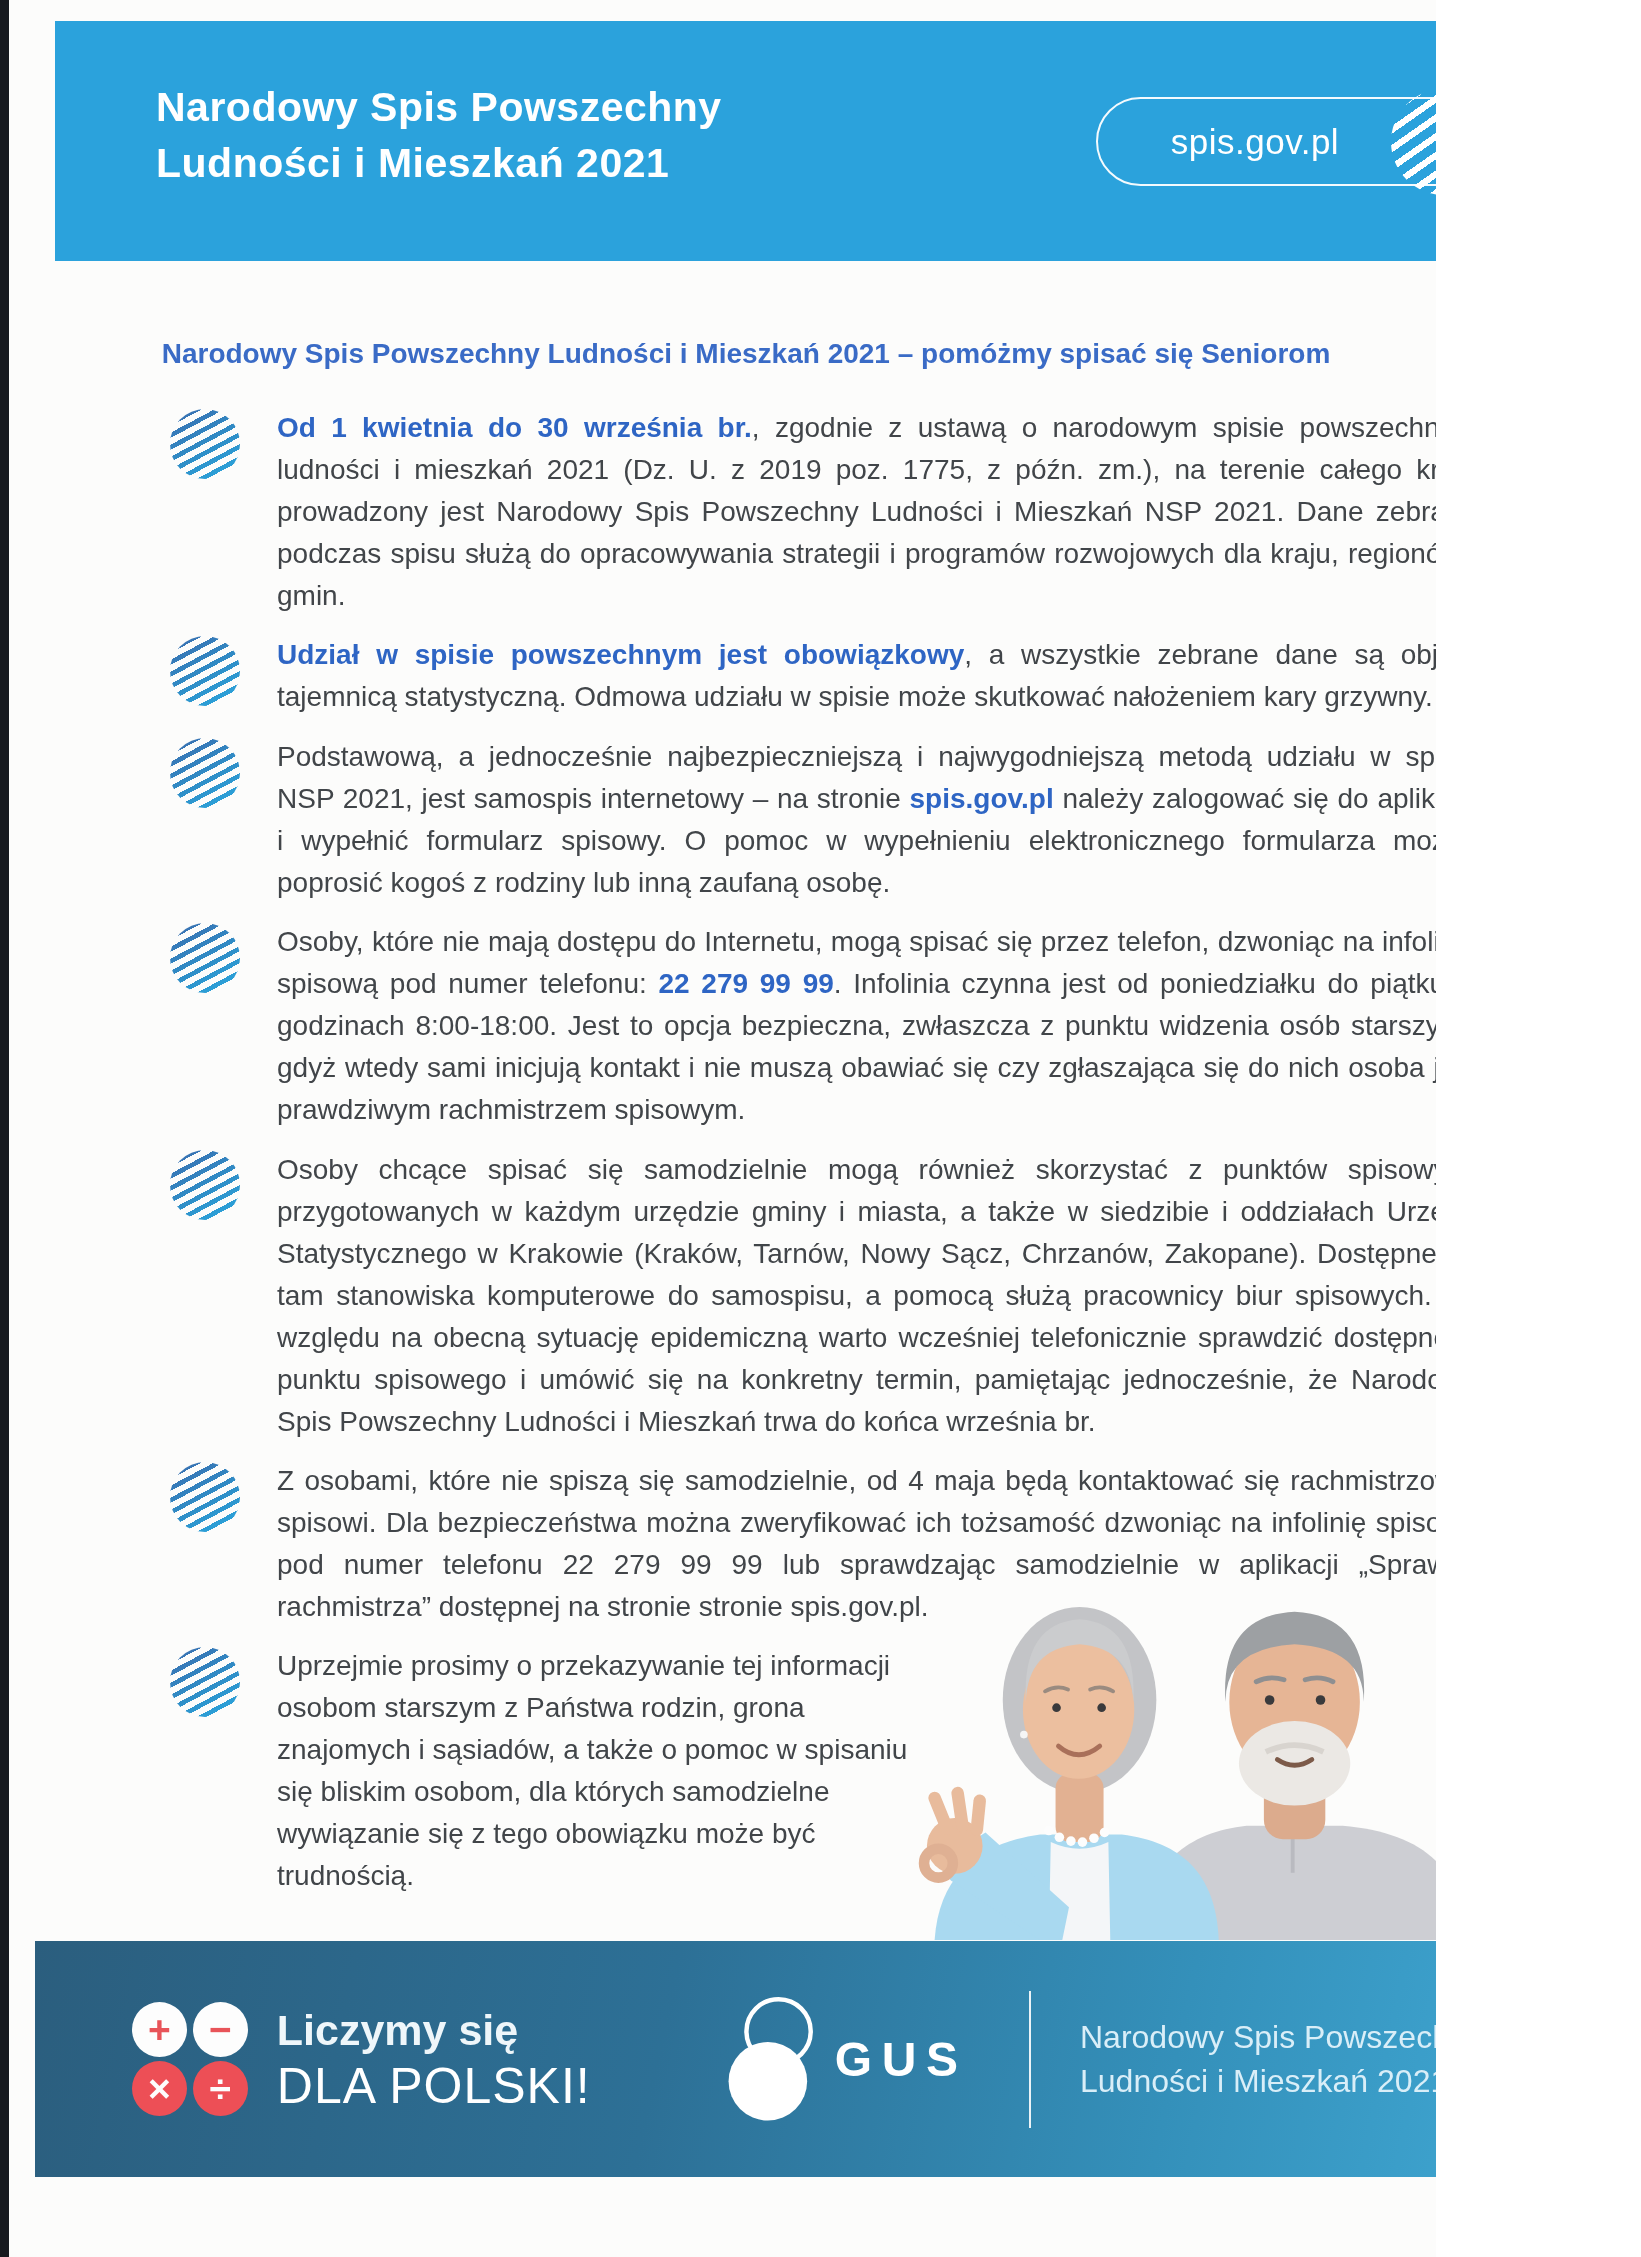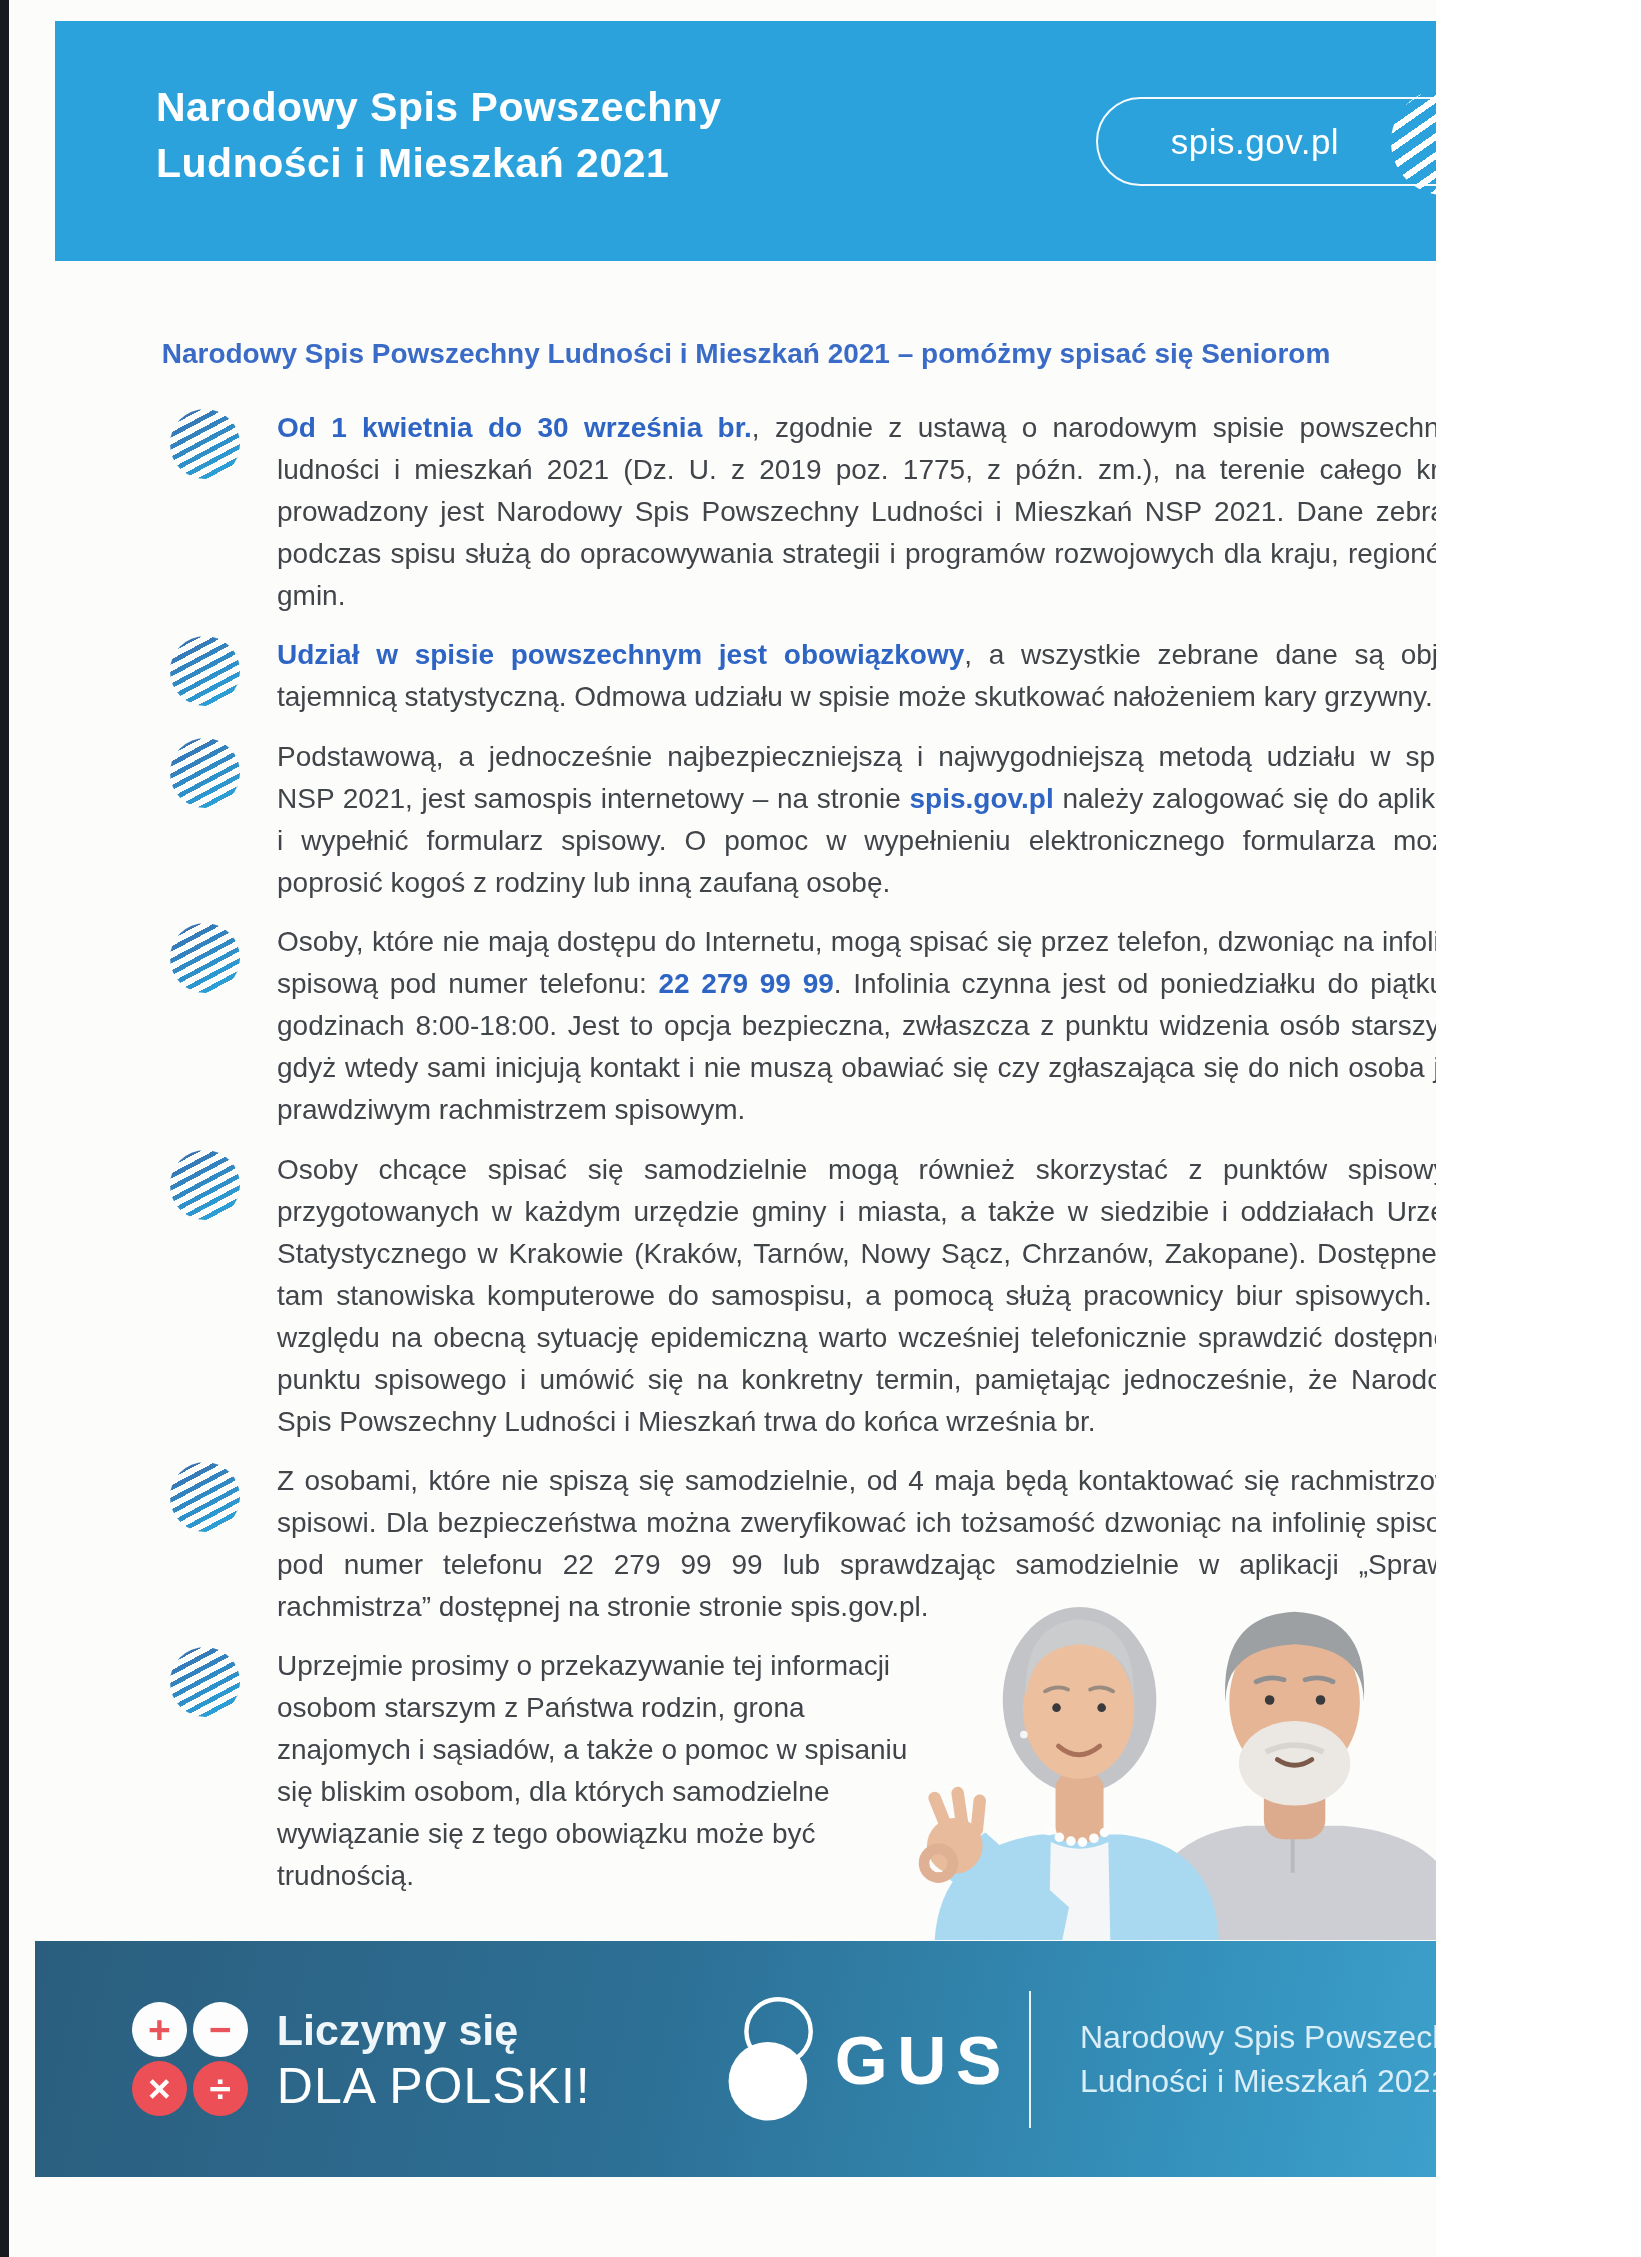--- a/index.html
+++ b/index.html
@@ -47,21 +47,21 @@
                display:flex;align-items:center;gap:29px;}
   .math-grid{display:grid;grid-template-columns:55px 55px;grid-auto-rows:55px;gap:3.9px 5.8px;}
   .mc{width:55px;height:55px;border-radius:50%;display:flex;align-items:center;justify-content:center;
       font-size:39px;font-weight:700;line-height:1;}
   .mc.white{background:#fdfdfd;color:#e85459;}
   .mc.red{background:#ed4f56;color:#fdfdfd;}
   .slogan1{color:#eef6fa;font-size:43px;font-weight:700;line-height:54px;}
   .slogan2{color:#ffffff;font-size:50px;font-weight:400;line-height:58px;letter-spacing:1px;}
   .gus{position:absolute;left:690px;top:50%;transform:translateY(-50%);
        display:flex;align-items:center;gap:9.7px;}
-  .gus-text{color:#fff;font-size:68px;font-weight:700;letter-spacing:9.7px;}
+  .gus-text{color:#fff;font-size:48px;font-weight:700;letter-spacing:9.7px;}
   .divider{position:absolute;left:994px;top:50px;width:1.9px;height:137px;background:rgba(255,255,255,.9);}
   .census{position:absolute;left:1045px;top:50%;transform:translateY(-50%);
           color:#d9eef8;font-size:32px;line-height:44px;font-weight:400;}
 </style>
 </head>
 <body>
 
 <div class="page">
 
   <div class="scan-edge"></div>

